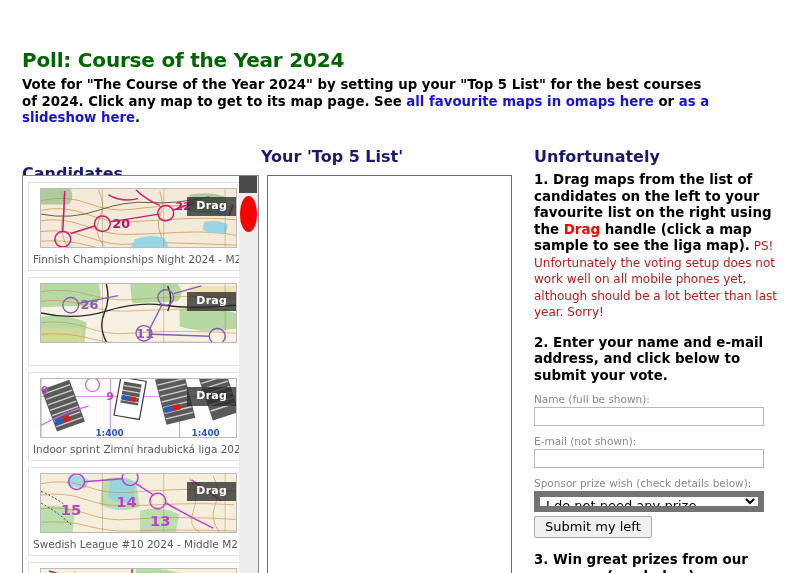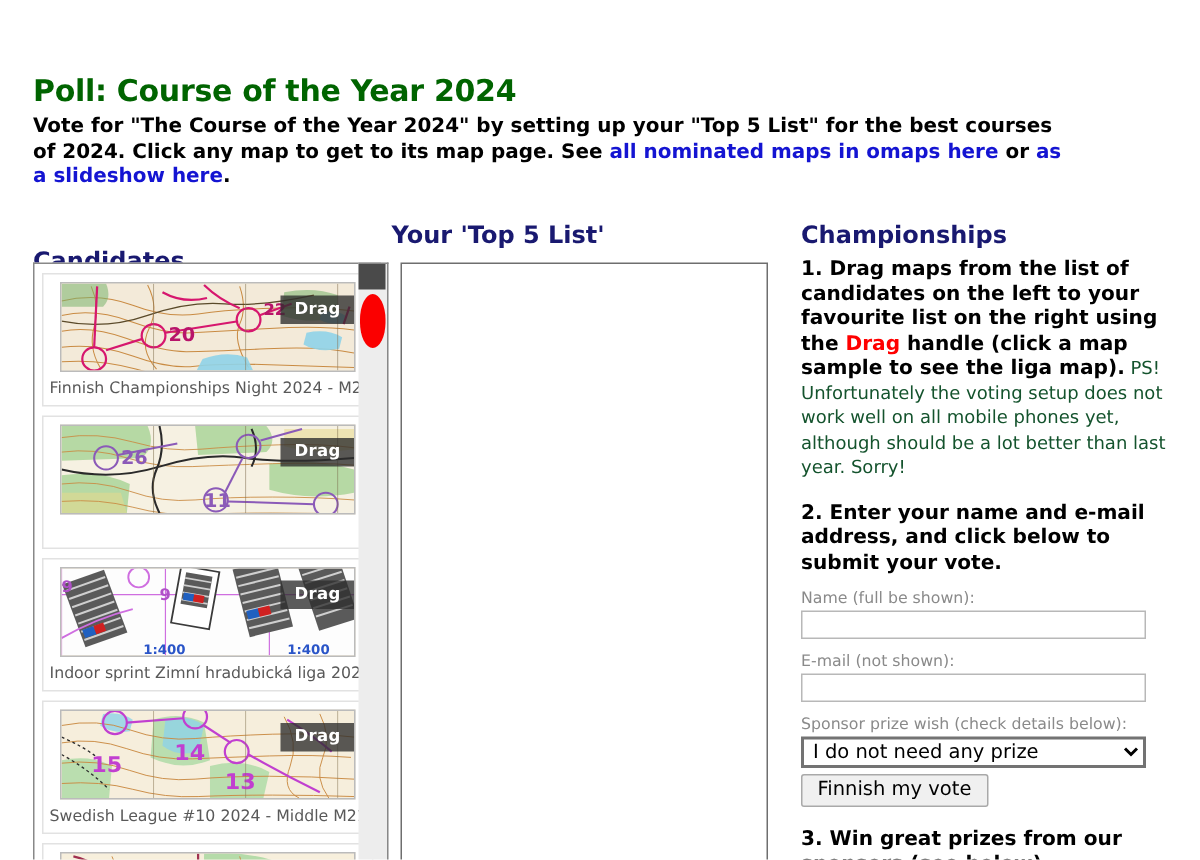--- a/index.html
+++ b/index.html
@@ -141,21 +141,21 @@
     font-size: 13.4px;
     font-weight: bold;
     color: #000;
     line-height: 16.5px;
     margin: 0 0 0 0;
   }
   .step .accent { color: #ff0000; }
   .ps {
     font-weight: normal;
     font-size: 12px;
-    color: #14532d;
+    color: #b91c1c;
     line-height: 15.5px;
   }
   .gap { height: 14px; }
   .gap-s { height: 9px; }
 
   .f-label {
     font-size: 10.5px;
     color: #8a8a8a;
     font-family: "DejaVu Sans", sans-serif;
     margin-bottom: 2px;
@@ -167,21 +167,21 @@
     background: #fff;
     font-size: 12px;
     padding: 1px 3px;
     font-family: "DejaVu Sans", sans-serif;
     color: #000;
     outline: none;
   }
   .f-select {
     display: block;
     width: 230px; height: 21px;
-    border: 2px solid #737373;
+    border: 6px solid #737373;
     background: #fff;
     font-size: 13px;
     font-family: "DejaVu Sans", sans-serif;
     color: #000;
     padding: 0 2px;
   }
   .f-btn {
     margin-top: 4px;
     font-size: 13px;
     font-family: "DejaVu Sans", sans-serif;
@@ -193,26 +193,26 @@
     cursor: pointer;
   }
 </style>
 </head>
 <body>
 
 <div class="page">
 
   <div class="hdr">
     <h1 class="title">Poll: Course of the Year 2024</h1>
-    <div class="intro"><span>Vote for "The Course of the Year 2024" by setting up your "Top 5 List" for the best courses of 2024. Click any map to get to its map page. See </span><a href="#">all nominated maps in omaps here</a><span> or </span><a href="#">as a slideshow here</a><span>.</span></div>
+    <div class="intro"><span>Vote for "The Course of the Year 2024" by setting up your "Top 5 List" for the best courses of 2024. Click any map to get to its map page. See </span><a href="#">all favourite maps in omaps here</a><span> or </span><a href="#">as a slideshow here</a><span>.</span></div>
   </div>
 
   <div class="colhead" id="h-cand">Candidates</div>
   <div class="colhead" id="h-top5">Your 'Top 5 List'</div>
-  <div class="colhead" id="h-instr">Championships</div>
+  <div class="colhead" id="h-instr">Unfortunately</div>
 
   <div class="cand-wrap">
     <div class="cand-inner">
 
       <div class="cand-card">
         <div class="thumb">
           <svg viewBox="0 0 197 60" preserveAspectRatio="none">
             <rect width="197" height="60" fill="#f3ead9"></rect>
             <g stroke="#c98b43" fill="none" stroke-width="0.7">
               <path d="M0 12 q25 -6 48 3 t44 6 t50 -4 t55 2"></path>
@@ -509,20 +509,20 @@
     <div class="f-label">E-mail (not shown):</div>
     <input class="f-input" type="text" value="" style="">
 
     <div class="gap-s"></div>
 
     <div class="f-label">Sponsor prize wish (check details below):</div>
     <select class="f-select">
       <option>I do not need any prize</option>
     </select>
 
-    <button class="f-btn">Finnish my vote</button>
+    <button class="f-btn">Submit my left</button>
 
     <div class="gap"></div>
 
     <p class="step">3. Win great prizes from our sponsors (see below).</p>
   </div>
 
 </div>
 
 </body></html>

